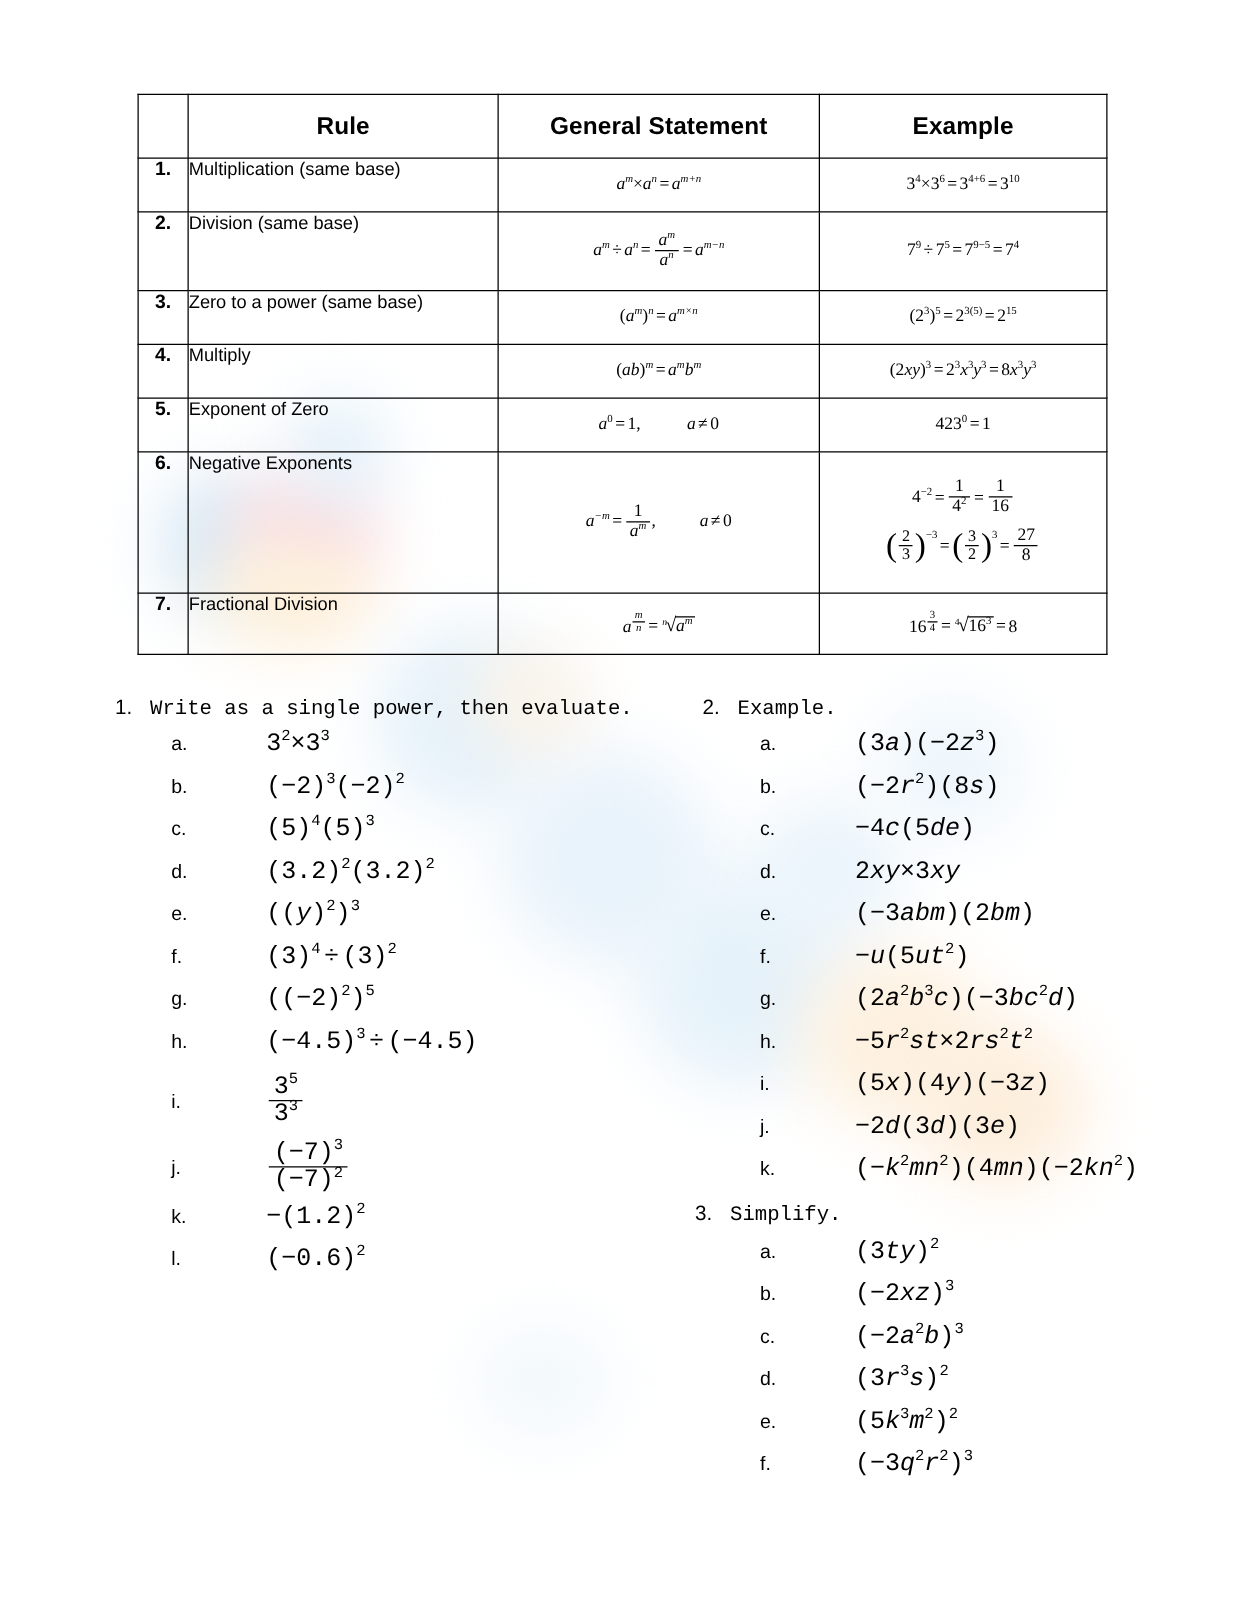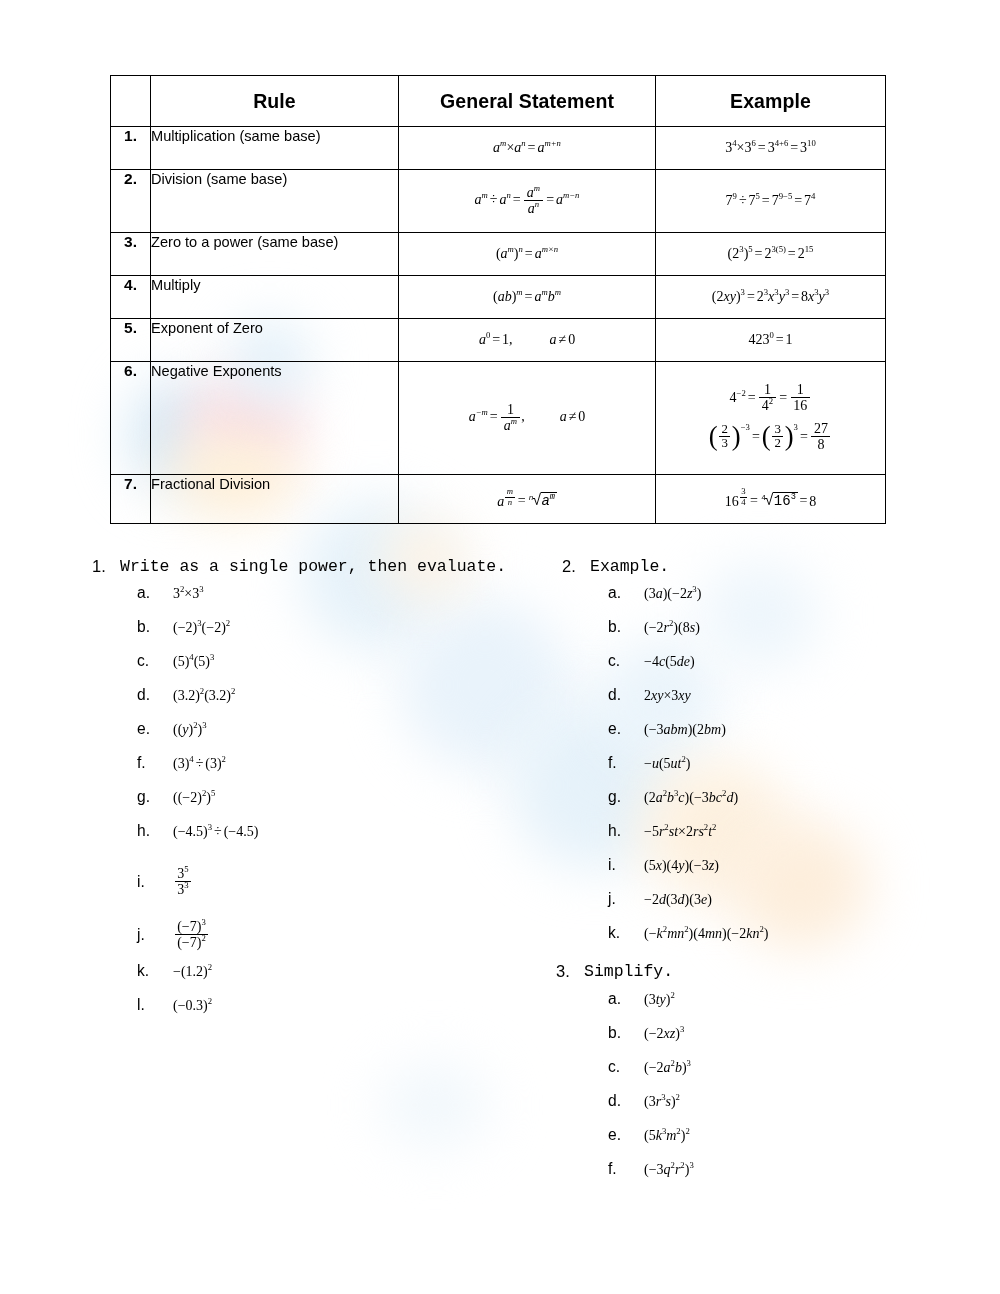--- a/index.html
+++ b/index.html
@@ -128,21 +128,21 @@
     font-family: "Liberation Serif", serif;
   }
   .supout {
     display: inline-block;
     vertical-align: super;
     font-size: .62em;
     font-style: normal;
     position: relative;
     top: -.55em;
   }
-  .radical { display: inline-block; position: relative; white-space: nowrap; font-family: Liberation Mono, monospace; }
+  .radical { display: inline-block; position: relative; white-space: nowrap; }
   .radical .idx {
     font-size: .55em;
     position: relative;
     top: -.62em;
     left: .16em;
     font-style: normal;
   }
   .radical .rsym { font-style: normal; font-size: 1.12em; }
   .radical .rbody {
     border-top: 1.2px solid #000;
@@ -182,22 +182,23 @@
   }
   .item-fr { align-items: center; min-height: 53px; }
   .item-lbl {
     width: 36px;
     flex: 0 0 36px;
     text-align: left;
     font-family: "Liberation Sans", sans-serif;
     font-size: 15.6px;
   }
   .item-body {
-    font-family: Liberation Serif, serif;
-    font-size: 14px;
+    font-family: Liberation Mono, monospace;
+    font-size: 20px;
+    margin-left: 40px;
   }
   .indent-a { padding-left: 45px; }
   .indent-b { padding-left: 46px; }
   .q3-head { margin-top: 4px; margin-left: -6px; }
 </style>
 </head>
 <body>
 
 <div id="watermark">
   <div class="blob" style="left:128px; top:380px; width:92px; height:110px; background:#d8eaf6;"></div>
@@ -392,21 +393,21 @@
         </li>
         <li class="item">
           <span class="item-lbl">k.</span>
           <span class="item-body">
             <span class="mn">−(1.2)</span><sup>2</sup>
           </span>
         </li>
         <li class="item">
           <span class="item-lbl">l.</span>
           <span class="item-body">
-            <span class="mn">(−0.3)</span><sup>2</sup>
+            <span class="mn">(−0.6)</span><sup>2</sup>
           </span>
         </li>
       </ul>
     </div>
 
     <div class="col-right">
       <div class="q-head">
         <span class="q-num">2.</span>
         <span class="q-text">Example.</span>
       </div>

